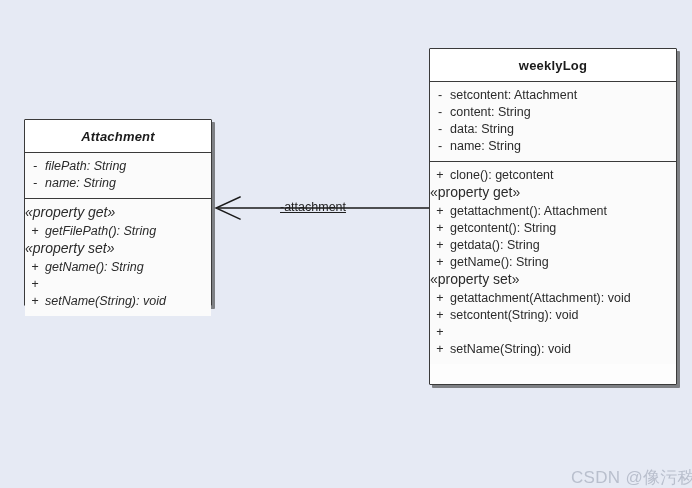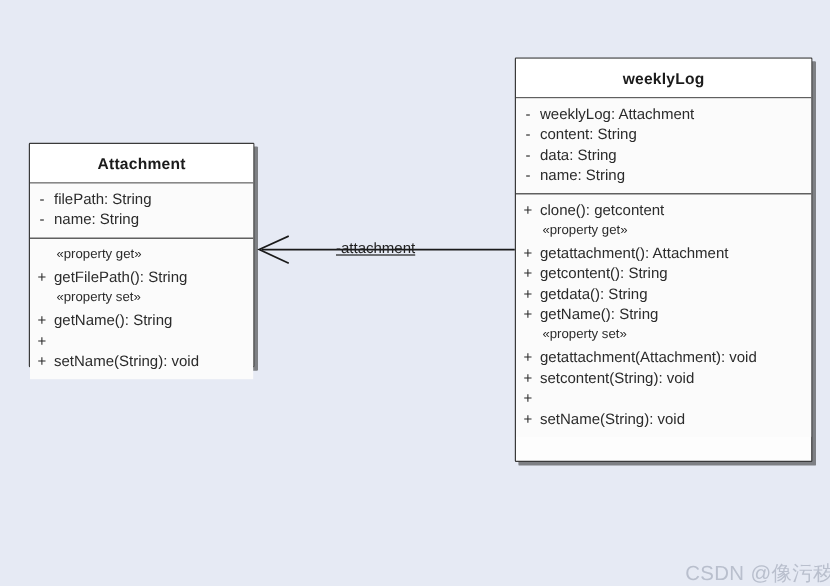--- a/index.html
+++ b/index.html
@@ -66,25 +66,25 @@
     display: inline-block;
     width: 20px;
     text-align: center;
     flex: 0 0 20px;
     color: #2b2b2b;
   }
   .uml-text {
     display: inline-block;
   }
   .uml-stereotype {
-    font-size: 11px;
+    font-size: 14px;
     color: #2b2b2b;
     line-height: 17px;
     height: 19px;
-    padding-left: 22px;
+    padding-left: 0;
     white-space: nowrap;
   }
 
   
   #assoc-svg {
     position: absolute;
     left: 0; top: 0;
     width: 692px;
     height: 488px;
     pointer-events: none;
@@ -112,21 +112,21 @@
 <div id="canvas" style="width: 692px; height: 488px; background: rgb(230, 234, 244);">
 
   <svg id="assoc-svg" viewBox="0 0 692 488" xmlns="http://www.w3.org/2000/svg">
     <line id="assoc-line" x1="429" y1="208" x2="218" y2="208" stroke="#1a1a1a" stroke-width="1.4"></line>
     <polyline id="assoc-arrow" points="240,197 216,208 240,219" fill="none" stroke="#1a1a1a" stroke-width="1.4" stroke-linecap="square" stroke-linejoin="miter"></polyline>
   </svg>
 
   <div class="assoc-label" id="assoc-label" style="left: 280px; top: 200px;">-attachment</div>
 
   <div id="classes-host">
-      <div class="uml-class" style="left: 24px; top: 119px; width: 188px; height: 187px;">
+      <div class="uml-class" style="left: 24px; top: 119px; width: 188px; height: 187px; font-style: italic;">
         <div class="uml-title">Attachment</div>
         <div class="uml-compartment">
           <div class="uml-row">
             <span class="uml-vis">-</span>
             <span class="uml-text">filePath: String</span>
           </div>
           <div class="uml-row">
             <span class="uml-vis">-</span>
             <span class="uml-text">name: String</span>
           </div>
@@ -149,21 +149,21 @@
             <span class="uml-vis">+</span>
             <span class="uml-text">setName(String): void</span>
           </div>
         </div>
       </div>
       <div class="uml-class" style="left: 429px; top: 48px; width: 248px; height: 337px;">
         <div class="uml-title">weeklyLog</div>
         <div class="uml-compartment">
           <div class="uml-row">
             <span class="uml-vis">-</span>
-            <span class="uml-text">weeklyLog: Attachment</span>
+            <span class="uml-text">setcontent: Attachment</span>
           </div>
           <div class="uml-row">
             <span class="uml-vis">-</span>
             <span class="uml-text">content: String</span>
           </div>
           <div class="uml-row">
             <span class="uml-vis">-</span>
             <span class="uml-text">data: String</span>
           </div>
           <div class="uml-row">

